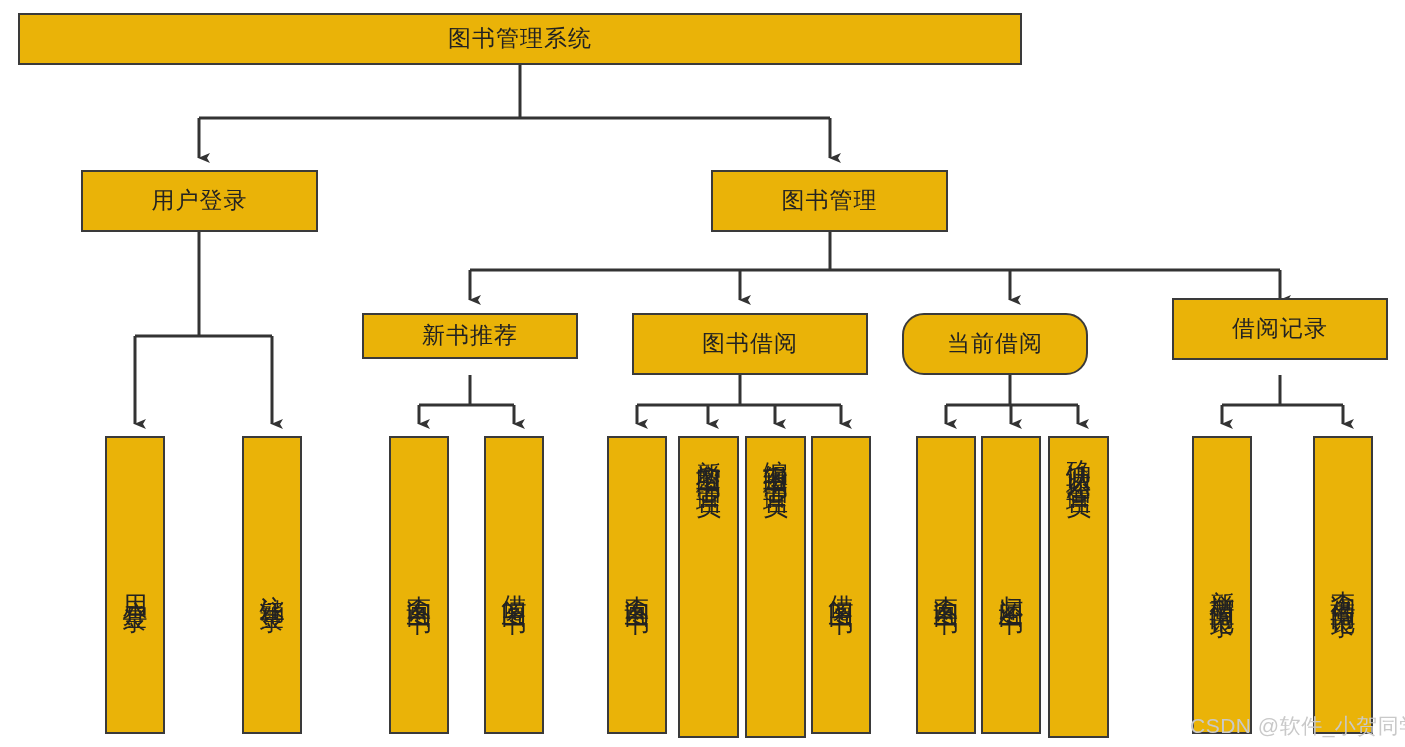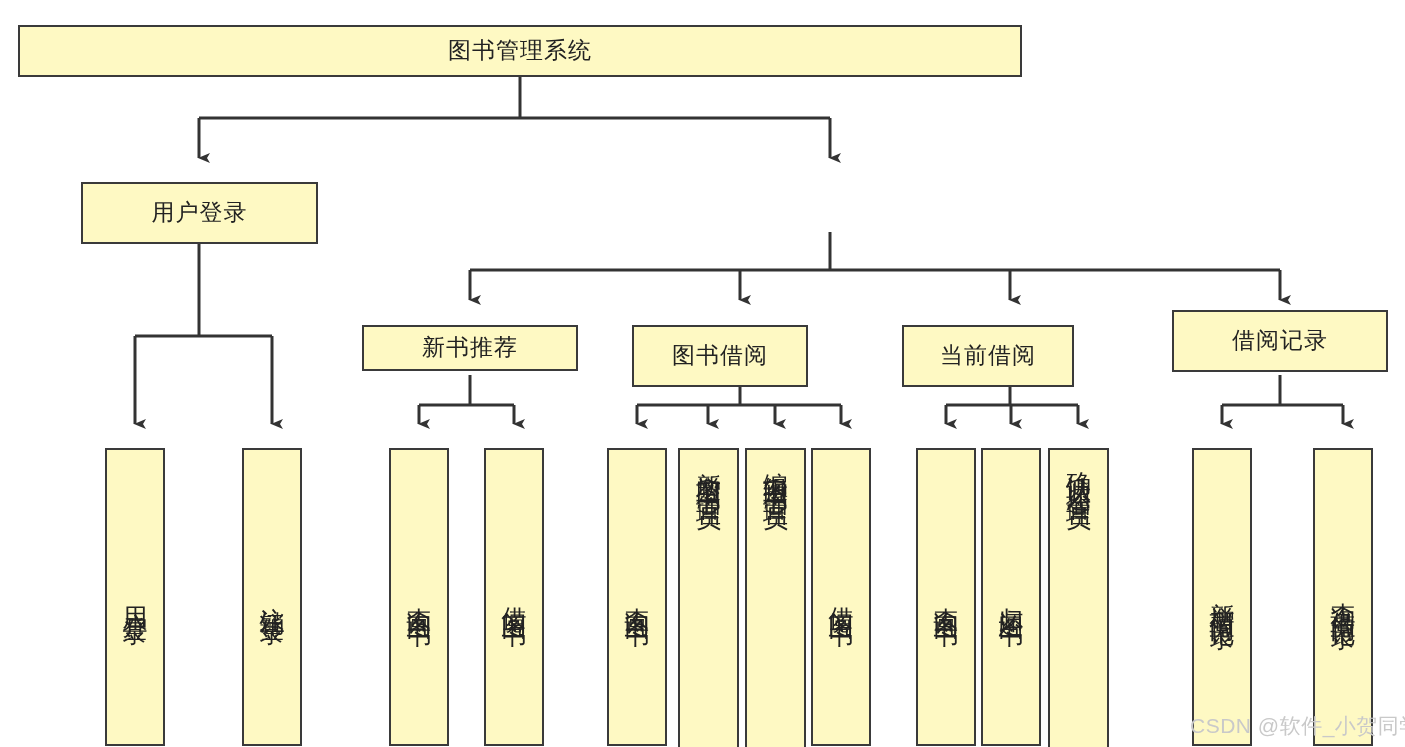--- a/index.html
+++ b/index.html
@@ -21,27 +21,26 @@
     position: absolute;
     left: 0;
     top: 0;
     width: 1405px;
     height: 747px;
     pointer-events: none;
   }
   .node {
     position: absolute;
     box-sizing: border-box;
-    background: #fef9c3;
+    background: #eab308;
     border: 2px solid #3a3a3a;
     display: flex;
     align-items: center;
     justify-content: center;
     color: #222222;
-    margin-top: 12px;
   }
   .node.horiz {
     font-size: 23px;
     letter-spacing: 1px;
     line-height: 1.1;
   }
   .node.vert {
     writing-mode: vertical-rl;
     text-orientation: upright;
     font-size: 25px;
@@ -118,28 +117,31 @@
     </g>
   </svg>
 
   <div class="node horiz" style="left:18px; top:13px; width:1004px; height:52px;">
     <span>图书管理系统</span>
   </div>
 
   <div class="node horiz" style="left:81px; top:170px; width:237px; height:62px;">
     <span>用户登录</span>
   </div>
+  <div class="node horiz" style="left:711px; top:170px; width:237px; height:62px;">
+    <span>图书管理</span>
+  </div>
 
   <div class="node horiz" style="left:362px; top:313px; width:216px; height:46px;">
     <span>新书推荐</span>
   </div>
-  <div class="node horiz" style="left:632px; top:313px; width:176px; height:62px;">
+  <div class="node horiz" style="left:632px; top:313px; width:236px; height:62px;">
     <span>图书借阅</span>
   </div>
-  <div class="node horiz" style="left:902px; top:313px; width:172px; height:62px;">
+  <div class="node horiz" style="left:902px; top:313px; width:186px; height:62px;border-radius:22px;">
     <span>当前借阅</span>
   </div>
   <div class="node horiz" style="left:1172px; top:298px; width:216px; height:62px;">
     <span>借阅记录</span>
   </div>
 
   <div class="node vert" style="left:105px; top:436px; width:60px; height:298px;">
     <span>用户登录</span>
   </div>
   <div class="node vert" style="left:242px; top:436px; width:60px; height:298px;">

